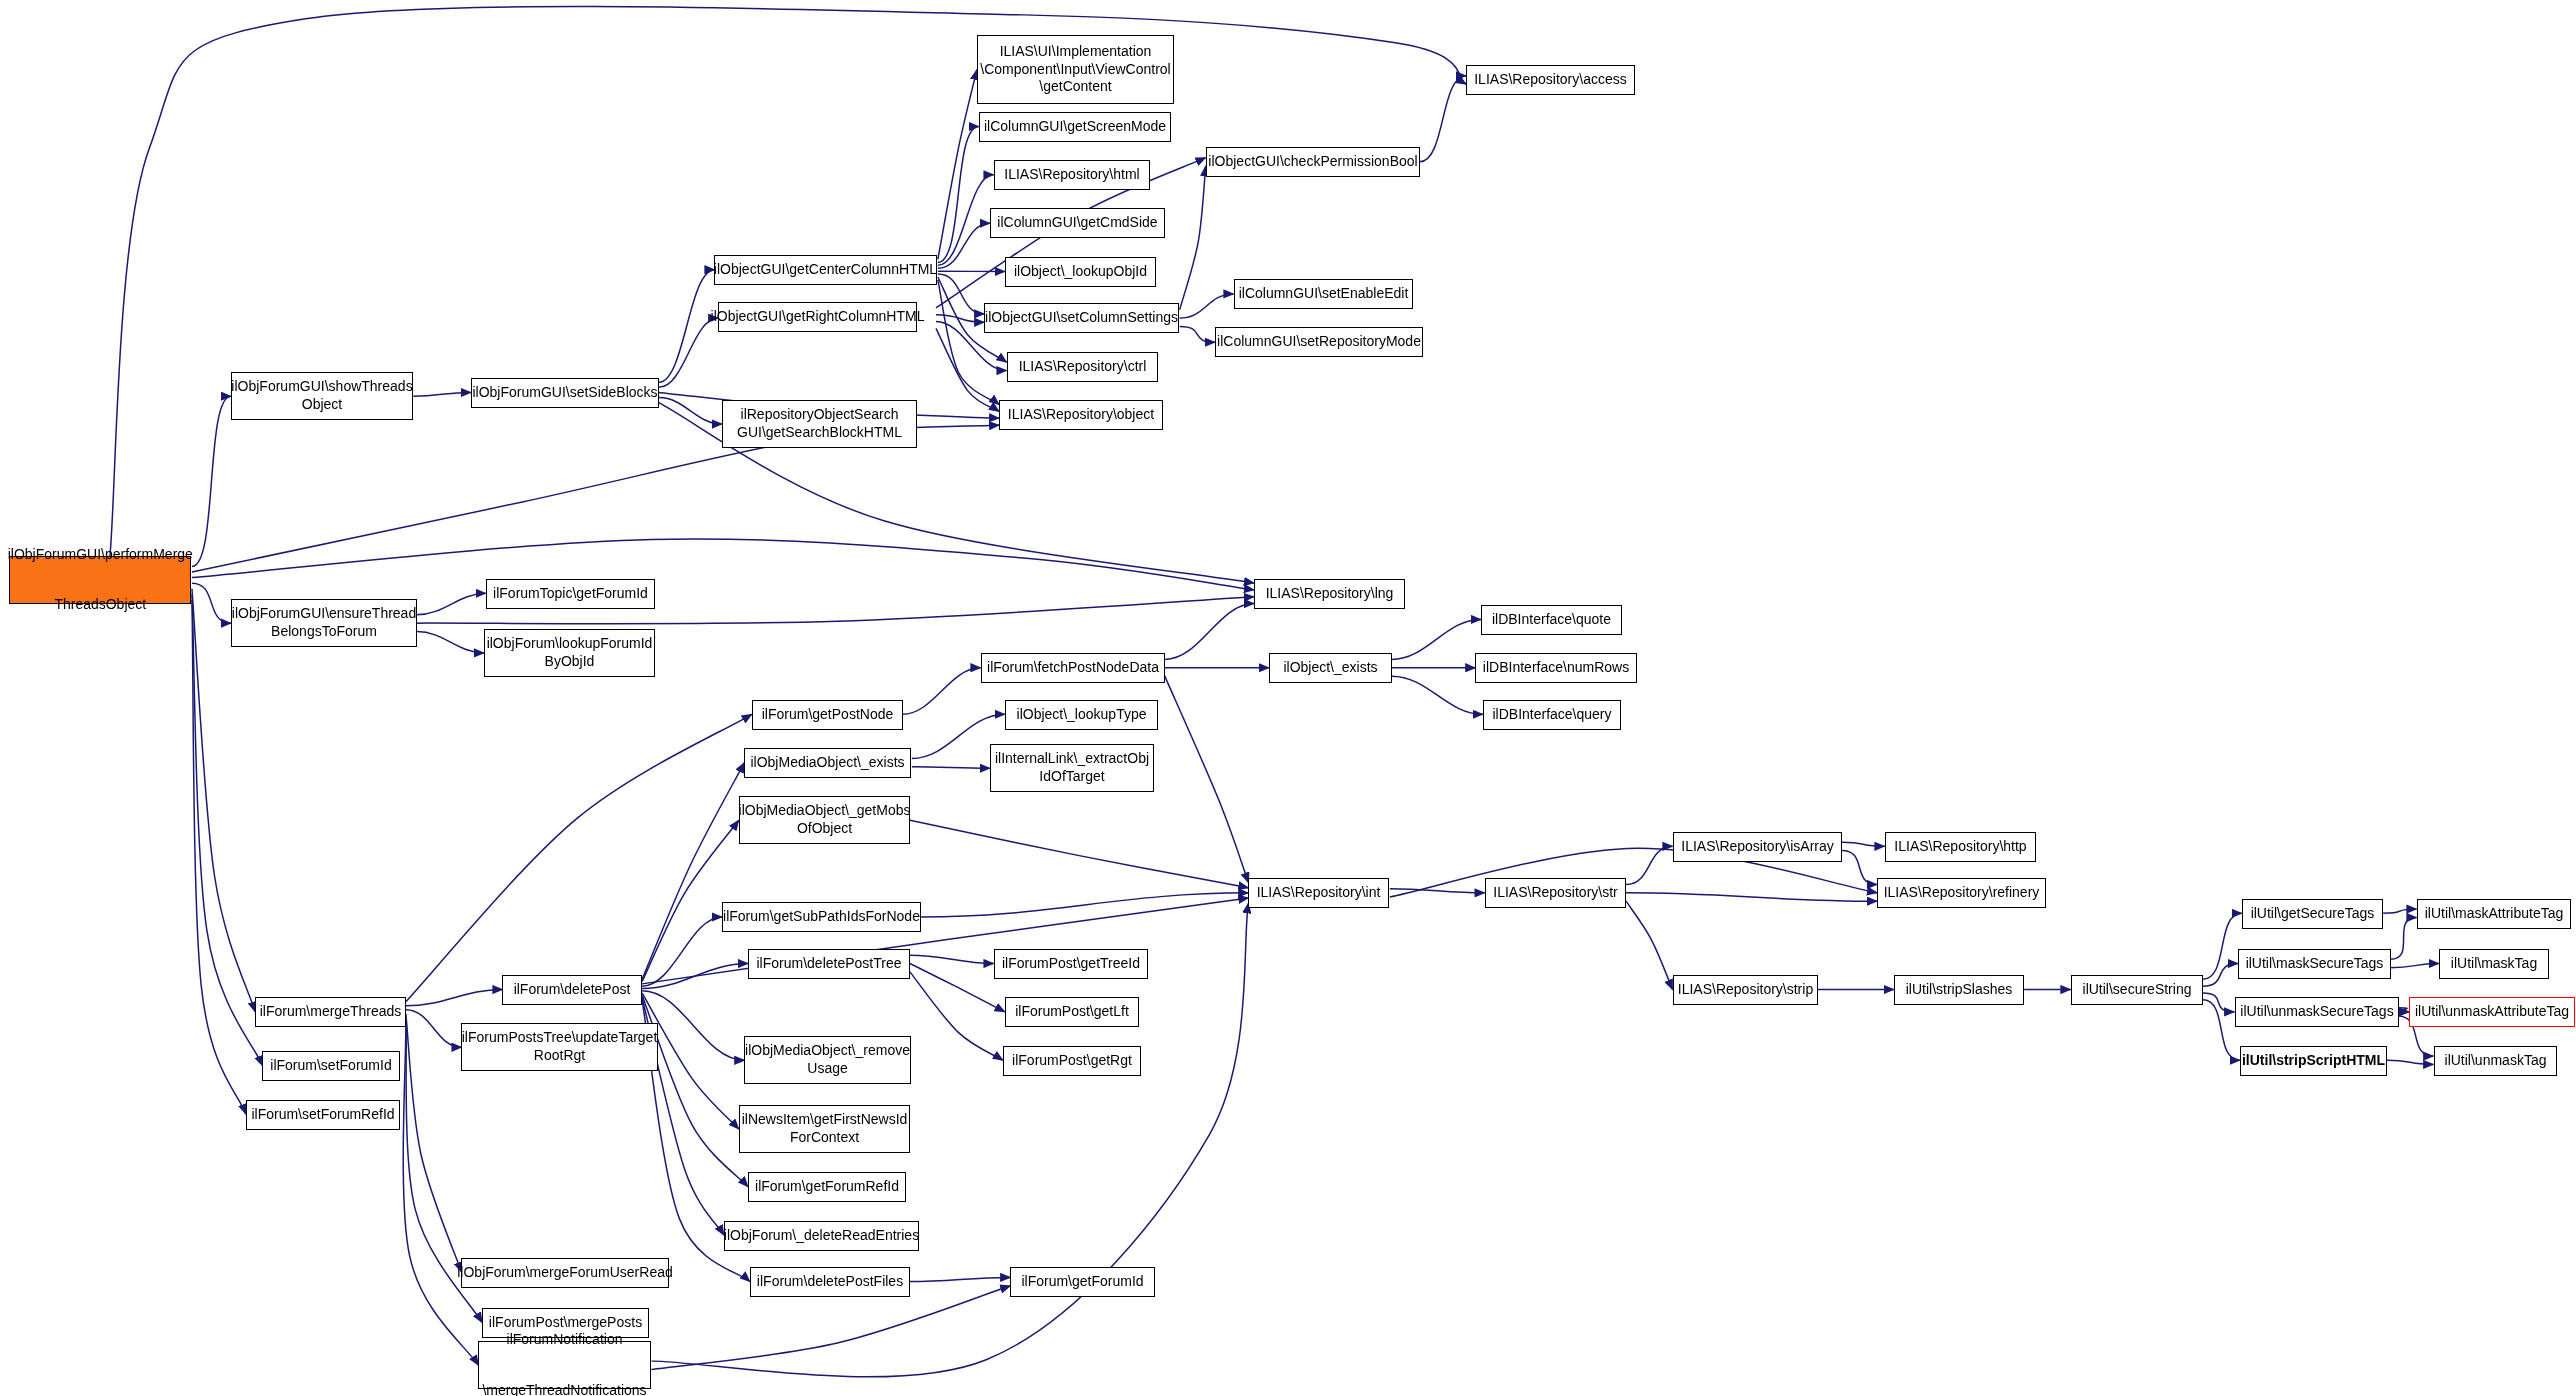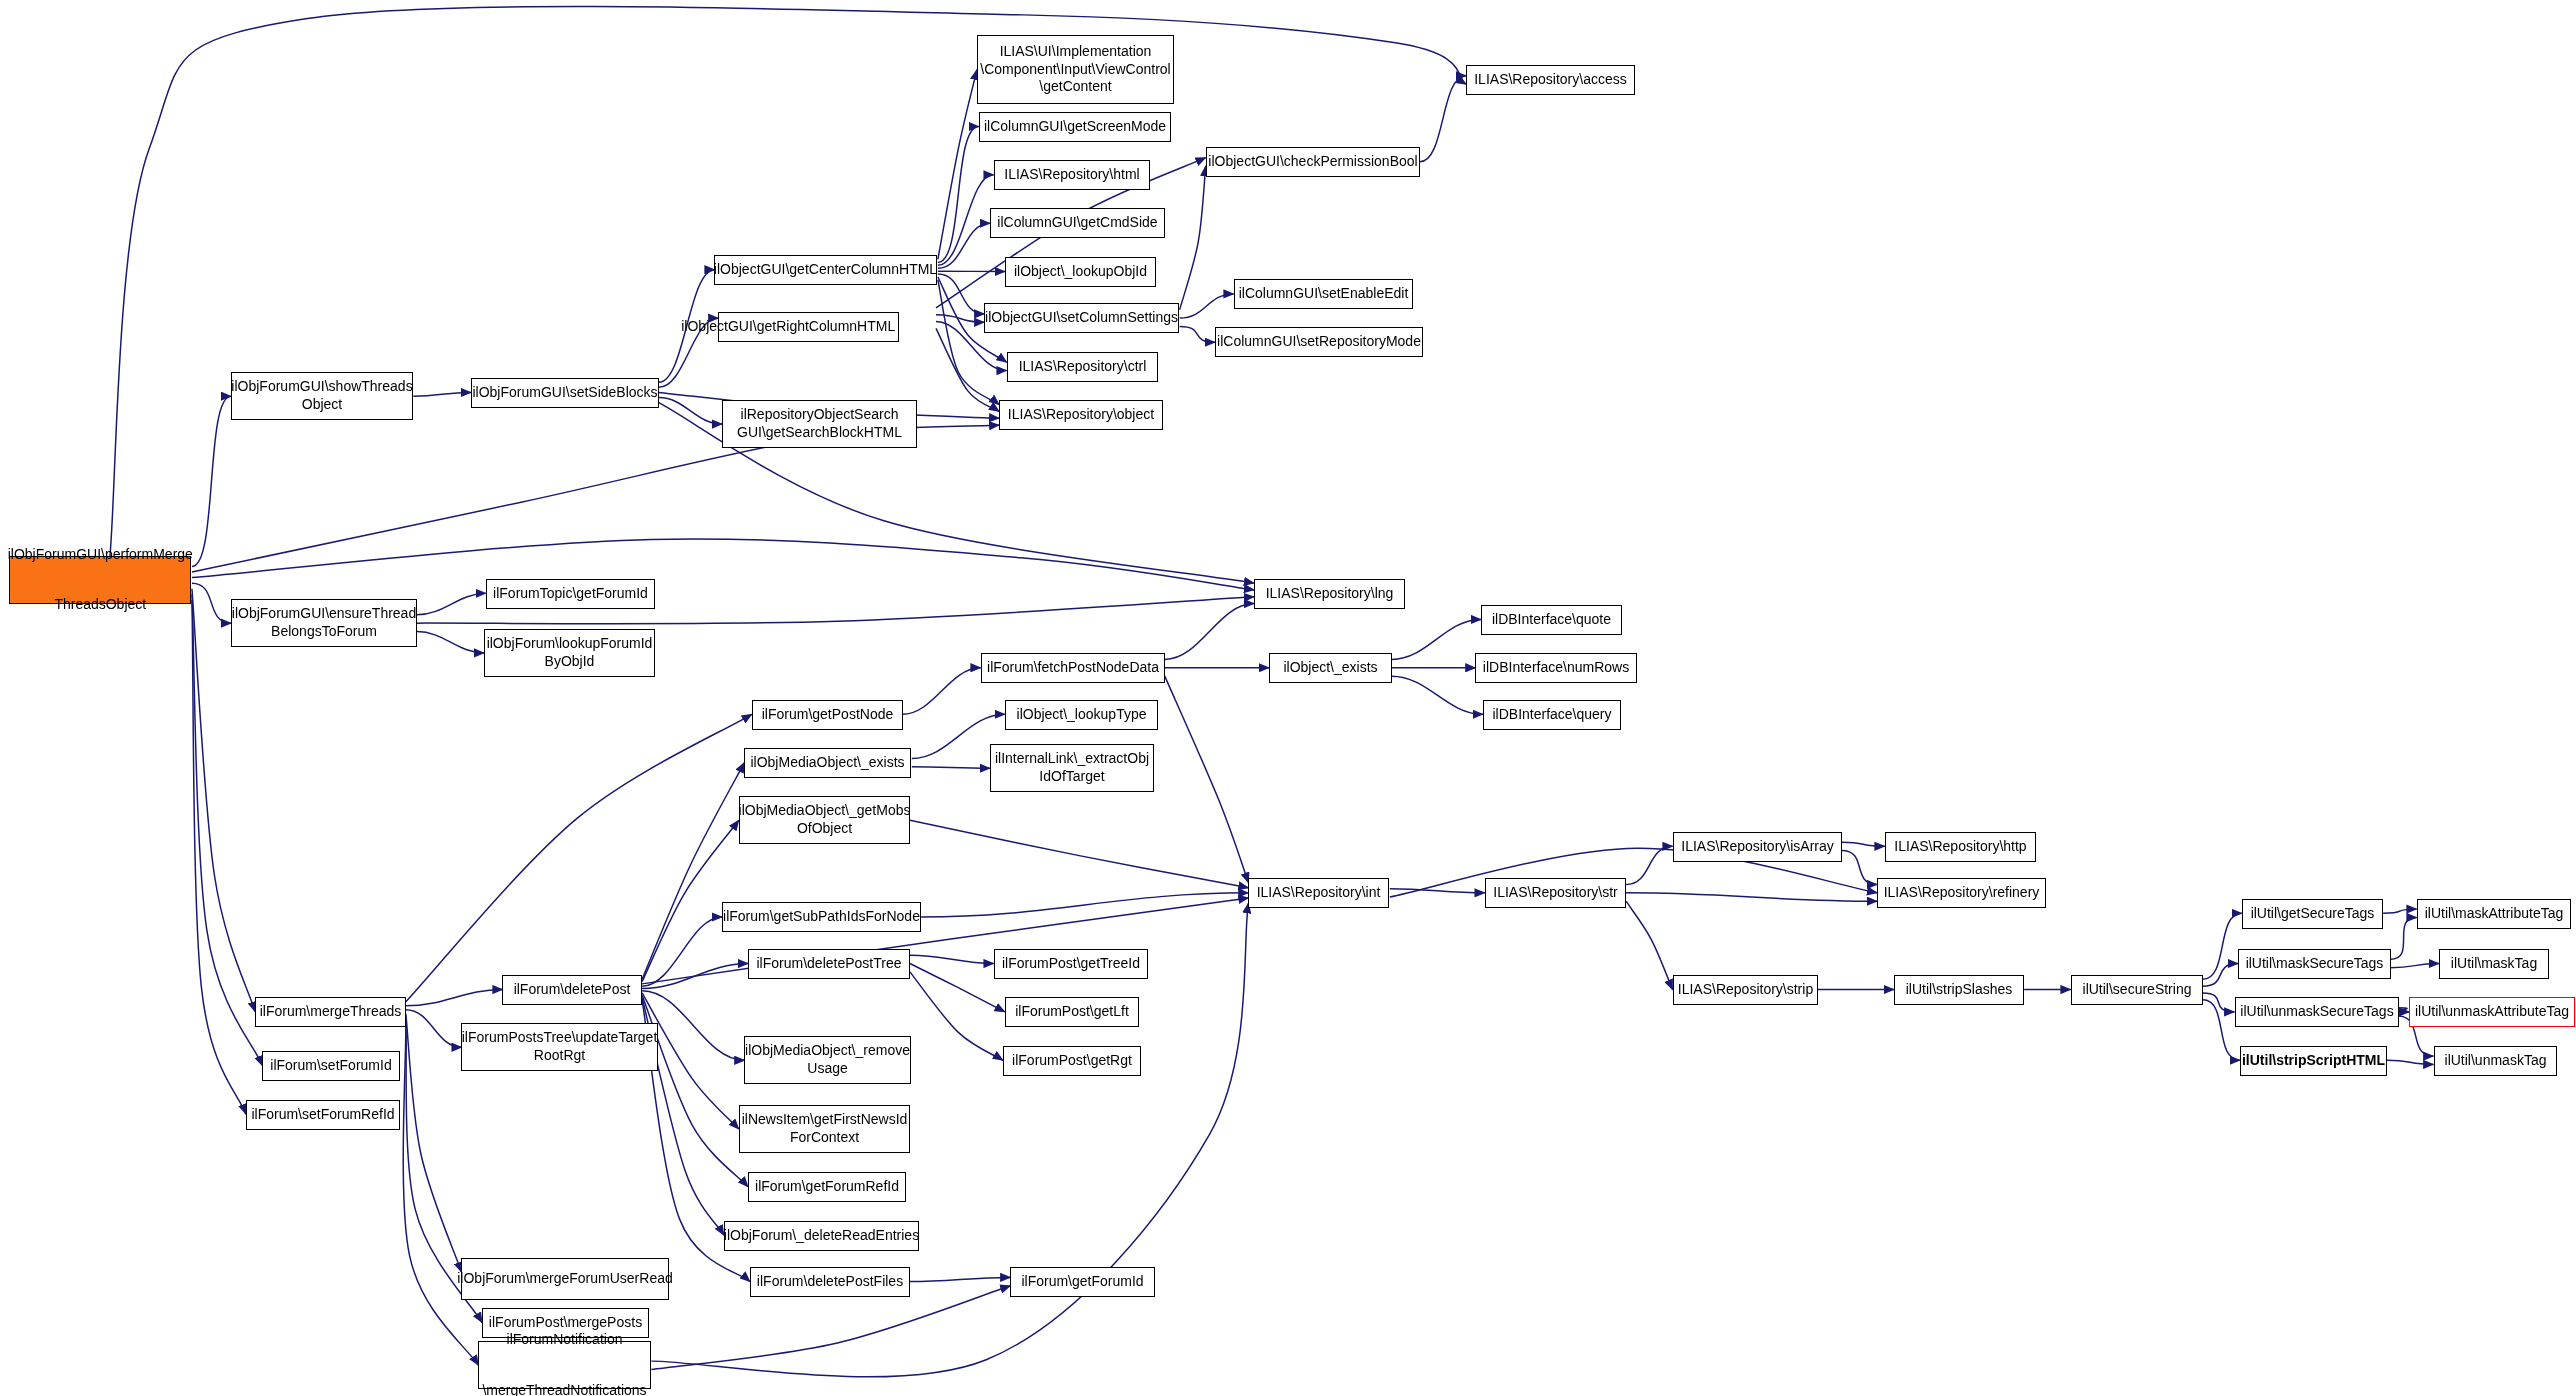--- a/index.html
+++ b/index.html
@@ -159,21 +159,21 @@
     <div class="node" style="left: 486px; top: 579px; width: 169px; height: 30px;">
       <div>ilForumTopic\getForumId</div>
     </div>
     <div class="node" style="left: 484px; top: 629px; width: 171px; height: 48px;">
       <div>ilObjForum\lookupForumId</div>
       <div>ByObjId</div>
     </div>
     <div class="node" style="left: 714px; top: 255px; width: 223px; height: 30px;">
       <div>ilObjectGUI\getCenterColumnHTML</div>
     </div>
-    <div class="node" style="left: 718px; top: 312px; width: 181px; height: 30px; align-items: flex-end;">
+    <div class="node" style="left: 718px; top: 302px; width: 199px; height: 30px;">
       <div>ilObjectGUI\getRightColumnHTML</div>
     </div>
     <div class="node" style="left: 722px; top: 400px; width: 195px; height: 48px;">
       <div>ilRepositoryObjectSearch</div>
       <div>GUI\getSearchBlockHTML</div>
     </div>
     <div class="node" style="left: 977px; top: 35px; width: 197px; height: 69px;">
       <div>ILIAS\UI\Implementation</div>
       <div>\Component\Input\ViewControl</div>
       <div>\getContent</div>
@@ -329,21 +329,21 @@
     </div>
     <div class="node" style="left: 724px; top: 1221px; width: 195px; height: 30px;">
       <div>ilObjForum\_deleteReadEntries</div>
     </div>
     <div class="node" style="left: 750px; top: 1267px; width: 160px; height: 30px;">
       <div>ilForum\deletePostFiles</div>
     </div>
     <div class="node" style="left: 1010px; top: 1267px; width: 145px; height: 30px;">
       <div>ilForum\getForumId</div>
     </div>
-    <div class="node" style="left: 461px; top: 1258px; width: 208px; height: 42px;">
+    <div class="node" style="left: 461px; top: 1258px; width: 208px; height: 30px;">
       <div>ilObjForum\mergeForumUserRead</div>
     </div>
     <div class="node" style="left: 482px; top: 1308px; width: 167px; height: 30px;">
       <div>ilForumPost\mergePosts</div>
     </div>
     <div class="node" style="left: 478px; top: 1341px; width: 173px; height: 48px; gap: 33px;">
       <div>ilForumNotification</div>
       <div>\mergeThreadNotifications</div>
     </div>
   </div>

